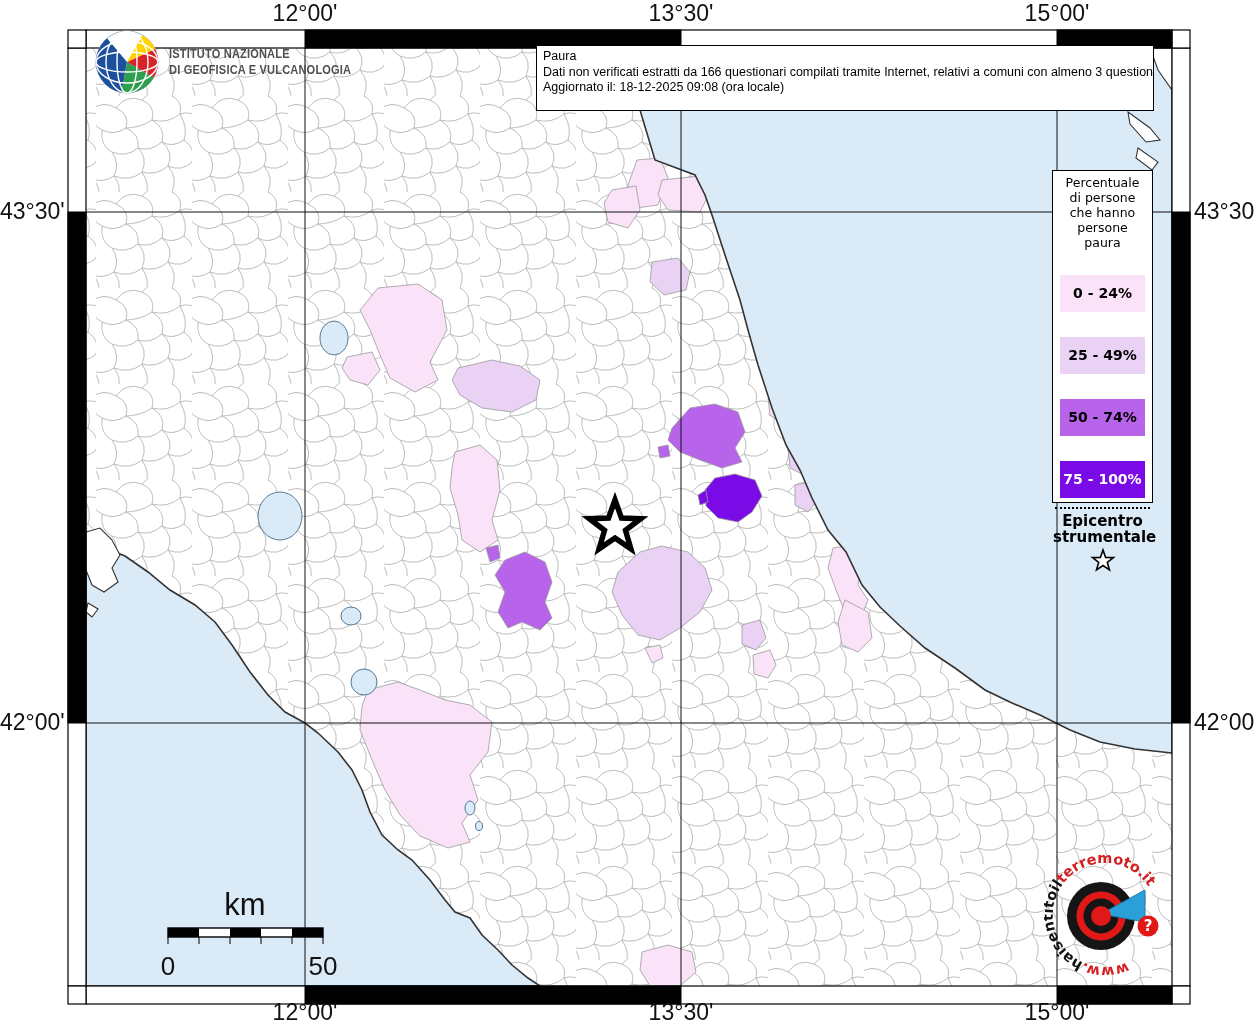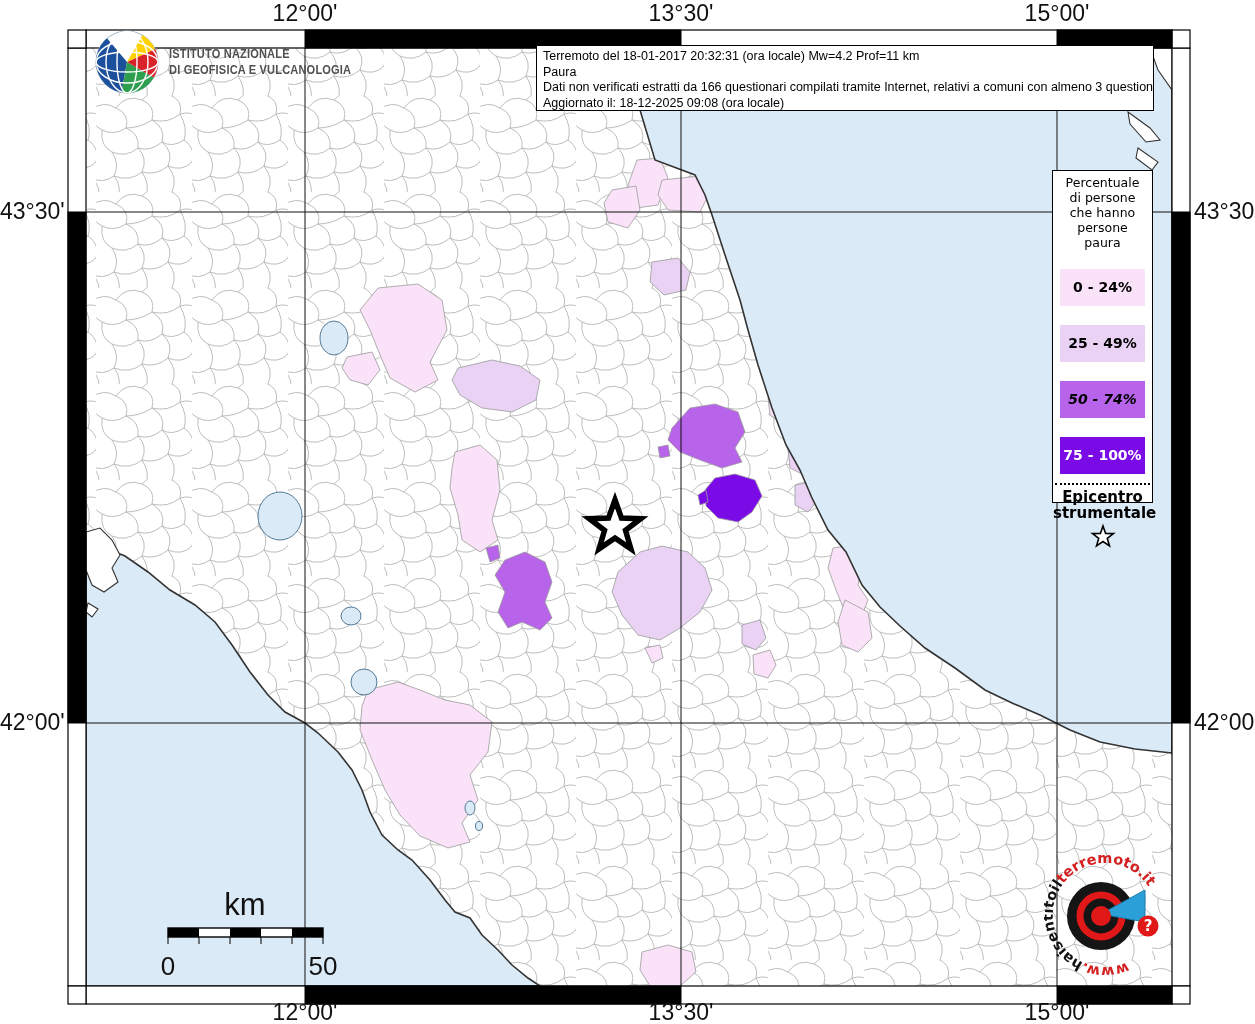--- a/index.html
+++ b/index.html
@@ -15,21 +15,21 @@
   .axis-right{left:1194px;text-align:left;}
 
   .title-box{position:absolute;left:536px;top:45px;width:618px;height:66px;
     background:#fff;border:1px solid #000;padding:3px 6px;box-sizing:border-box;
     font-size:12.5px;line-height:15.5px;overflow:hidden;white-space:nowrap;z-index:30;}
 
   .legend-box{position:absolute;left:1052px;top:170px;width:101px;height:333px;
     background:#fff;border:1px solid #000;box-sizing:border-box;z-index:25;
     font-family:"DejaVu Sans",sans-serif;text-align:center;}
   .legend-title{font-weight:normal;font-size:12.5px;line-height:15px;padding-top:4px;}
-  .legend-swatch{width:85px;height:37px;margin:19px auto 0 auto;
+  .legend-swatch{width:85px;height:37px;margin:25px auto 0 auto;
     font-weight:bold;font-size:14px;line-height:37px;}
   .legend-divider{border-top:2px dotted #000;margin:9px 2px 0 2px;}
   .legend-epi{font-weight:bold;font-size:15px;line-height:16px;padding-top:4px;}
   .legend-star{margin-top:2px;}
 
   .ingv{position:absolute;left:94px;top:29px;display:flex;align-items:center;gap:9px;z-index:20;}
   .ingv-text{color:#4f4f4f;font-weight:700;font-size:13px;line-height:16px;
     transform:scaleX(0.85);transform-origin:left center;white-space:nowrap;letter-spacing:.2px;}
 
   .site-logo{position:absolute;left:1044px;top:850px;z-index:20;}
@@ -187,38 +187,37 @@
 <div class="axis-label axis-bottom" style="left:305px">12°00'</div>
 <div class="axis-label axis-bottom" style="left:681px">13°30'</div>
 <div class="axis-label axis-bottom" style="left:1057px">15°00'</div>
 <div class="axis-label axis-left" style="top:198px">43°30'</div>
 <div class="axis-label axis-left" style="top:709px">42°00'</div>
 <div class="axis-label axis-right" style="top:198px">43°30'</div>
 <div class="axis-label axis-right" style="top:709px">42°00'</div>
 
 
 <div class="title-box">
-  <div>Terremoto del 18-01-2017 20:32:31 (ora locale) Mw=4.2 Prof=11 km</div>
   <div>Paura</div>
   <div>Dati non verificati estratti da 166 questionari compilati tramite Internet, relativi a comuni con almeno 3 questionari.</div>
   <div>Aggiornato il: 18-12-2025 09:08 (ora locale)</div>
 </div>
 
 
 <div class="legend-box">
   <div class="legend-title">
     <div>Percentuale</div>
     <div>di persone</div>
     <div>che hanno</div>
     <div>persone</div>
     <div>paura</div>
   </div>
   <div class="legend-swatch" style="background: rgb(250, 227, 248); color: rgb(0, 0, 0);">0 - 24%</div>
   <div class="legend-swatch" style="background: rgb(233, 210, 244); color: rgb(0, 0, 0);">25 - 49%</div>
-  <div class="legend-swatch" style="background: rgb(183, 99, 234); color: rgb(0, 0, 0); font-style: italic;">50 - 74%</div>
+  <div class="legend-swatch" style="background: rgb(183, 99, 234); color: rgb(0, 0, 0);">50 - 74%</div>
   <div class="legend-swatch" style="background: rgb(122, 11, 230); color: rgb(255, 255, 255);">75 - 100%</div>
   <div class="legend-divider"></div>
   <div class="legend-epi">
     <div>Epicentro</div>
     <div>strumentale</div>
   </div>
   <div class="legend-star">
     <svg width="26" height="26" viewBox="0 0 26 26">
       <path d="M13,3 L15.6,10.4 L23.5,10.6 L17.3,15.4 L19.5,22.9 L13,18.5 L6.5,22.9 L8.7,15.4 L2.5,10.6 L10.4,10.4 Z" fill="#fff" stroke="#000" stroke-width="1.6"></path>
     </svg>

